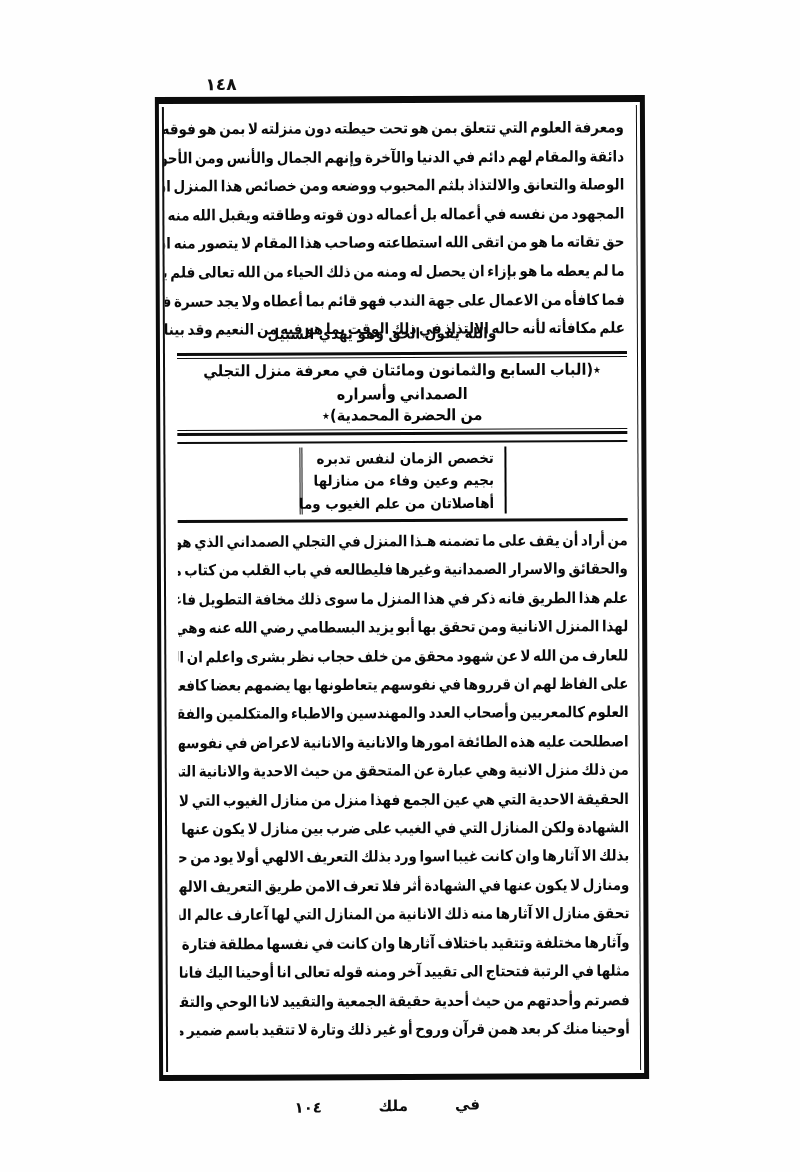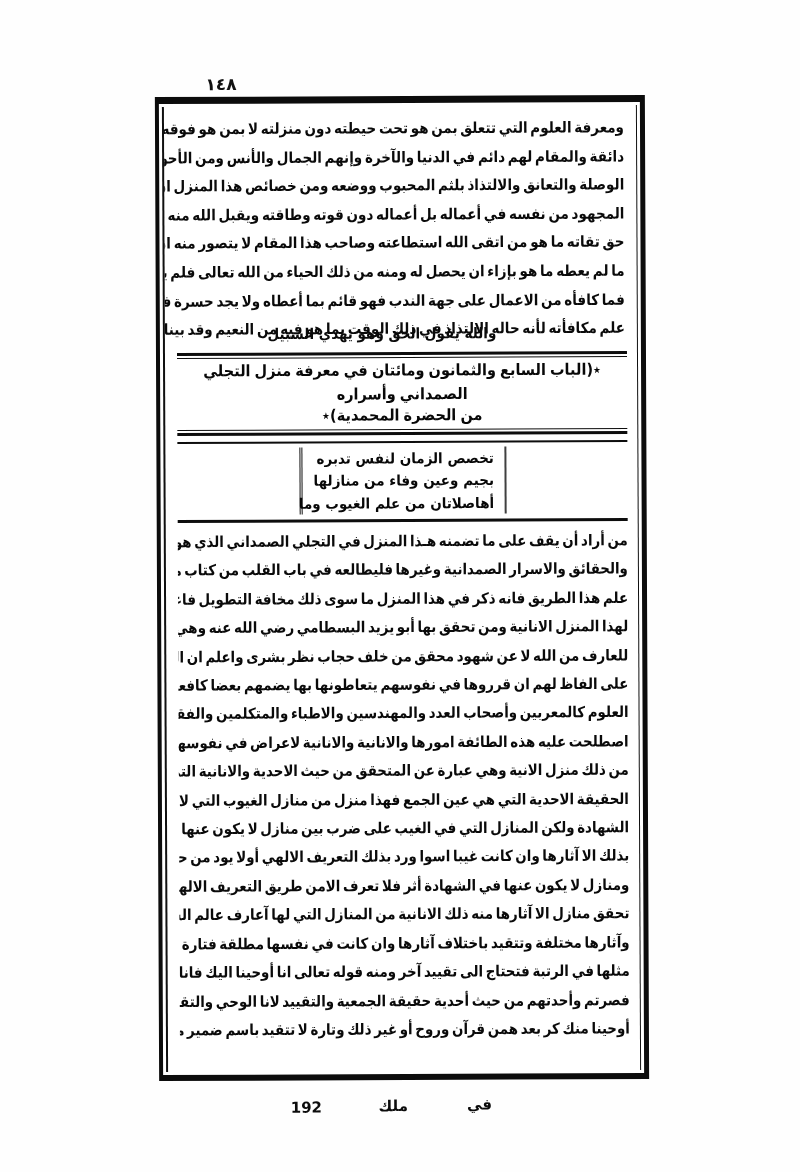--- a/index.html
+++ b/index.html
@@ -143,21 +143,21 @@
     flex-direction: row;
     justify-content: center;
     padding: 4px 0 5px 0;
   }
   .poem-col {
     width: 46%;
     padding: 0 10px;
     box-sizing: border-box;
   }
   .poem-col.right {
-    border-right: 2px solid #404040;
+    border-right: 2px solid #000000;
     border-left: 3px double #111111;
     padding-left: 24px;
   }
   .poem-col.left {
     border-right: 2px solid #111111;
     border-left: 2px solid #111111;
   }
   .poem-verse {
     direction: rtl;
     text-align: center;
@@ -199,21 +199,21 @@
     transform: rotate(-0.4deg);
   }
   .footer-mark {
     position: absolute;
     font-family: "DejaVu Sans", sans-serif;
     font-weight: 700;
     font-size: 15px;
     color: #0c0c0c;
     white-space: nowrap;
   }
-  .footer-mark.m1 { right: 148px; top: 0px; }
+  .footer-mark.m1 { right: 160px; top: 0px; }
   .footer-mark.m2 { right: 232px; top: 1px; text-align: center; }
   .footer-mark.m3 { right: 318px; top: 2px; }
 </style>
 </head>
 <body>
 
 <div class="page">
 
   <div class="folio-number">١٤٨</div>
 
@@ -317,16 +317,16 @@
             <span>أوحينا منك كر بعد همن قرآن وروح أو غير ذلك وتارة لا تتقيد باسم ضمير مثل قولهـم انا نحن</span>
           </div>
       </div>
 
     </div>
   </div>
 
   <div class="footer-marks">
     <div class="footer-mark m1">في</div>
     <div class="footer-mark m2">ملك</div>
-    <div class="footer-mark m3">192</div>
+    <div class="footer-mark m3">١٠٤</div>
   </div>
 
 </div>
 
 </body></html>

